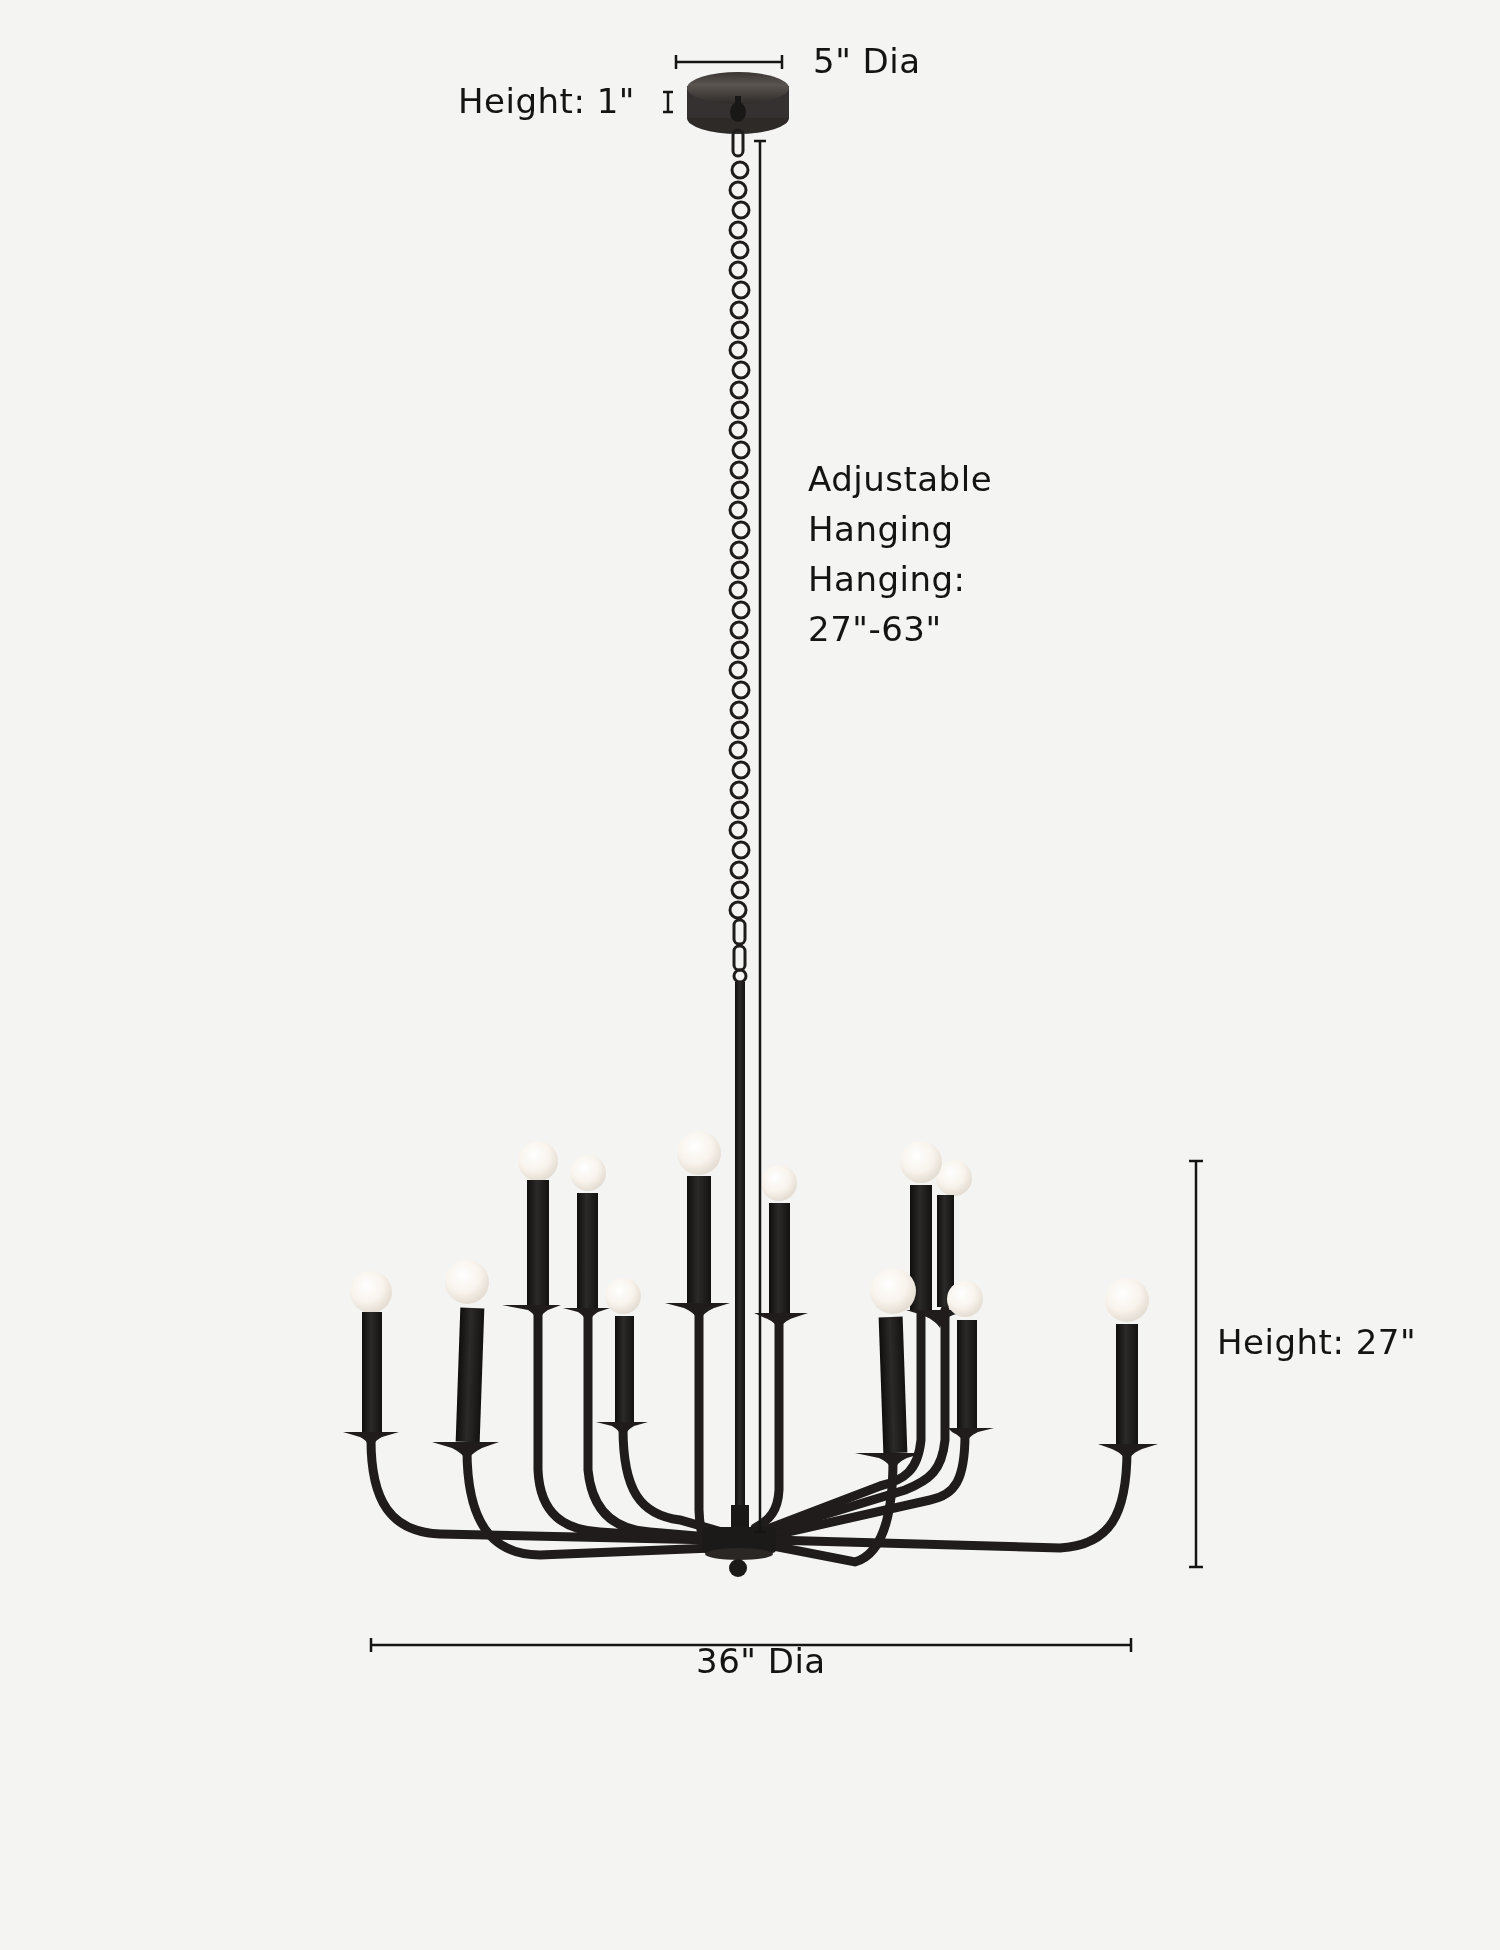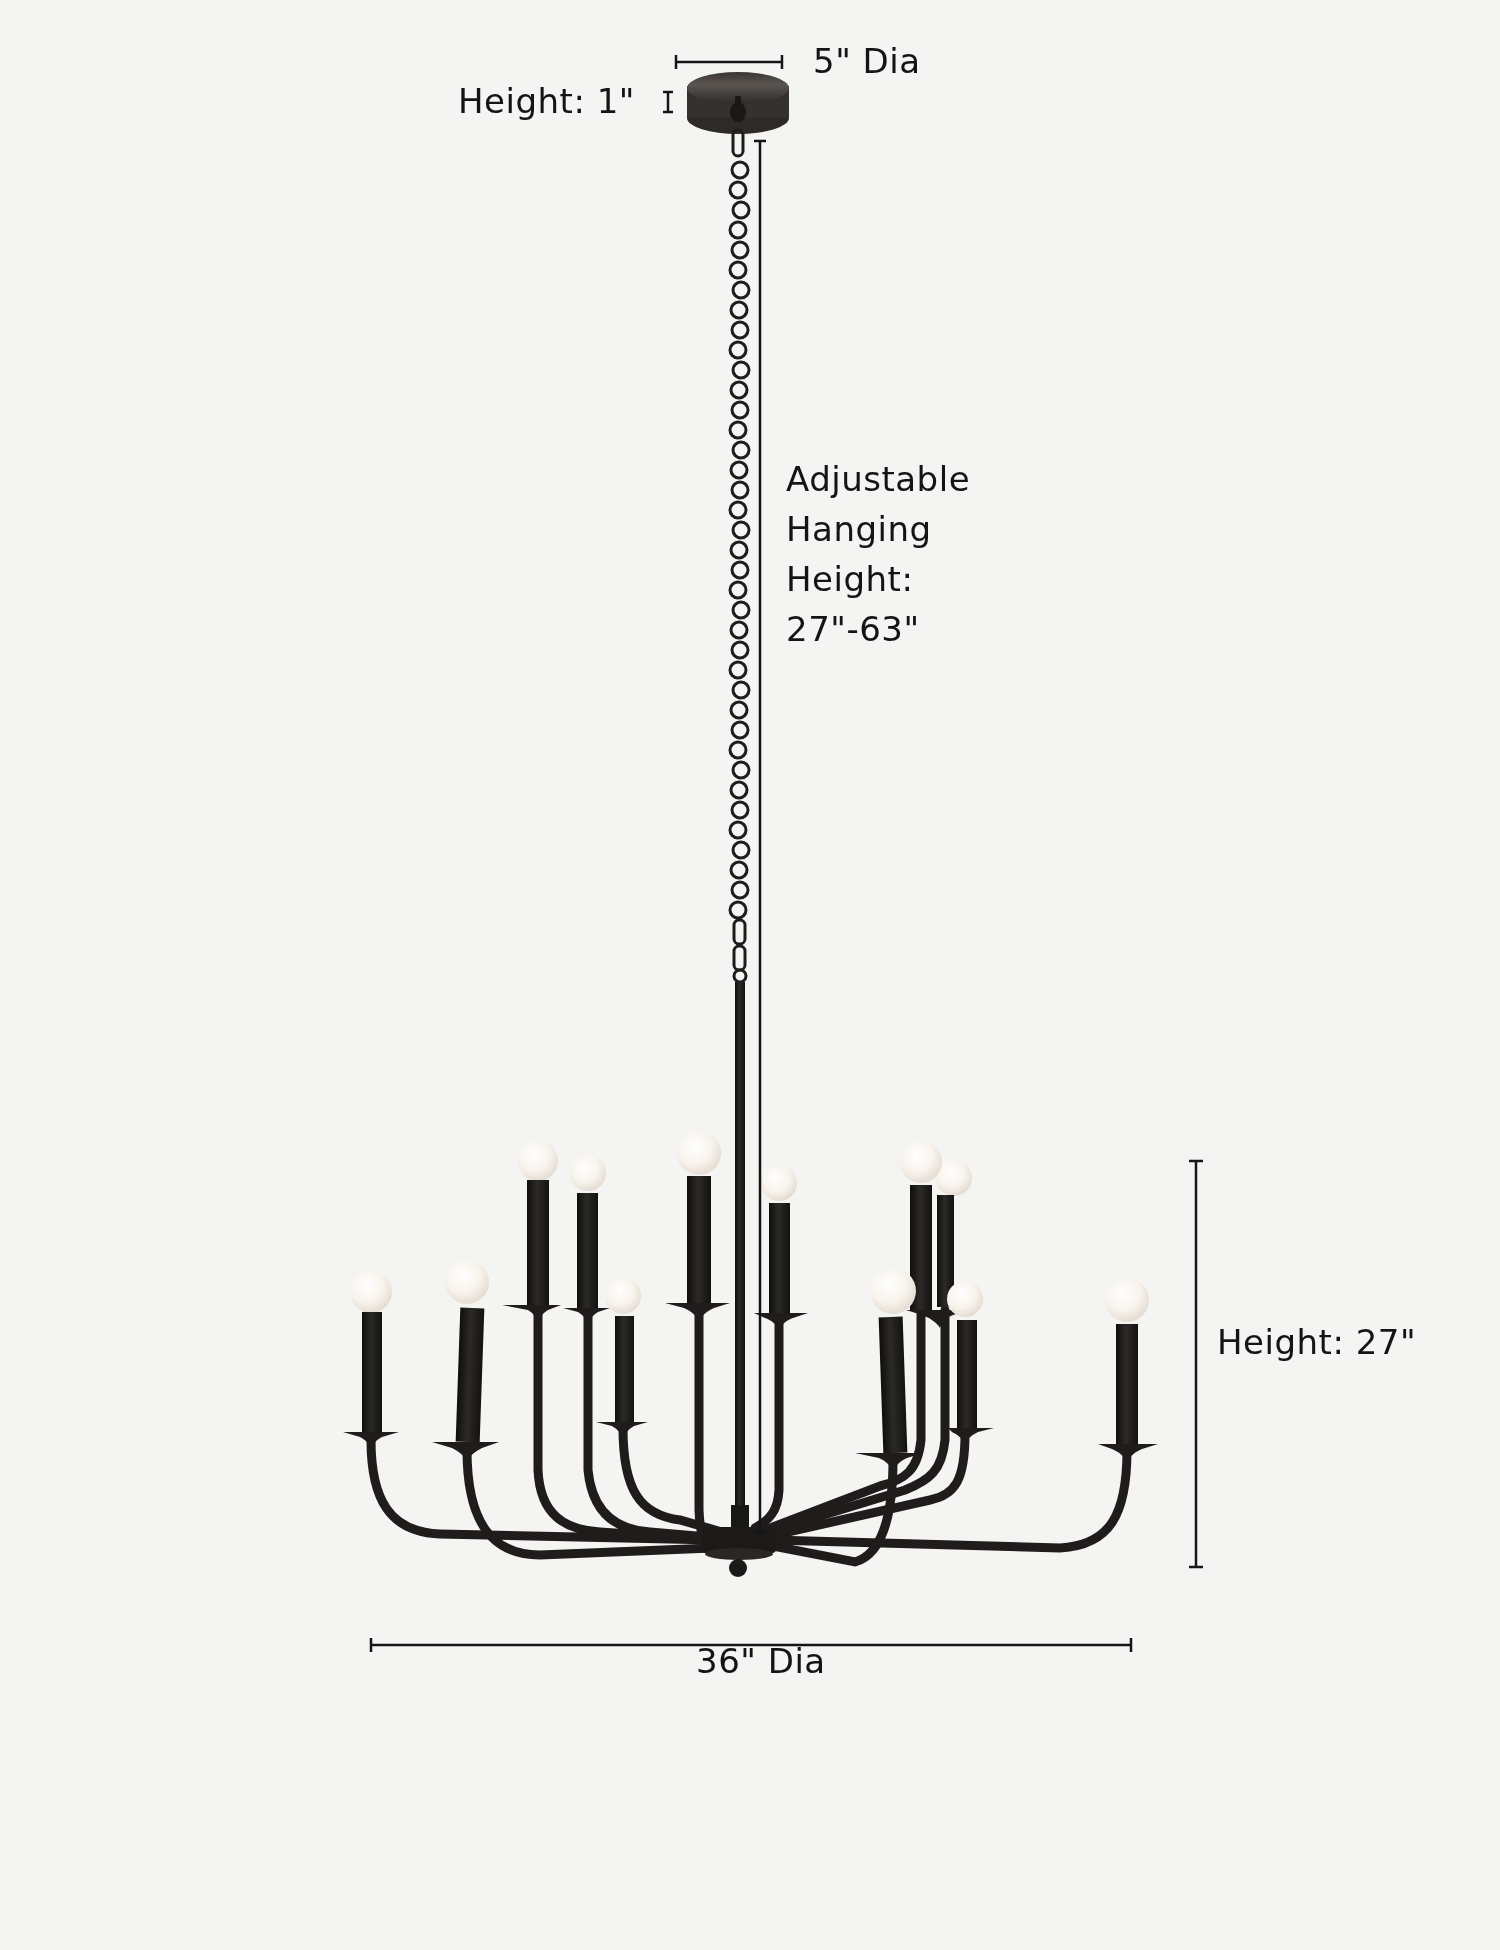--- a/index.html
+++ b/index.html
@@ -28,21 +28,21 @@
       color: #141414;
       white-space: nowrap;
       font-weight: 400;
     }
     .label-multiline span {
       display: block;
       height: 50px;
     }
     #lbl-canopy-height { left: 458px; top: 76px; }
     #lbl-canopy-dia    { left: 813px; top: 36px; }
-    #lbl-hanging       { left: 786px; top: 454px; }
+    #lbl-hanging       { left: 808px; top: 454px; }
     #lbl-body-height   { left: 1217px; top: 1317px; }
     #lbl-body-dia      { left: 696px;  top: 1636px; }
   </style>
 </head>
 <body>
 
 <svg class="canvas" width="1500" height="1950" viewBox="0 0 1500 1950" xmlns="http://www.w3.org/2000/svg">
   <defs>
     <radialGradient id="bulbGrad" cx="40%" cy="35%" r="65%">
       <stop offset="0%" stop-color="#ffffff"></stop>
@@ -250,19 +250,19 @@
   </g>
 </svg>
 
 <div id="lbl-canopy-height" class="label">Height: 1"</div>
 
 <div id="lbl-canopy-dia" class="label">5" Dia</div>
 
 <div id="lbl-hanging" class="label label-multiline">
   <span>Adjustable</span>
   <span>Hanging</span>
-  <span>Height:</span>
+  <span>Hanging:</span>
   <span>27"-63"</span>
 </div>
 
 <div id="lbl-body-height" class="label">Height: 27"</div>
 
 <div id="lbl-body-dia" class="label">36" Dia</div>
 
 </body></html>

